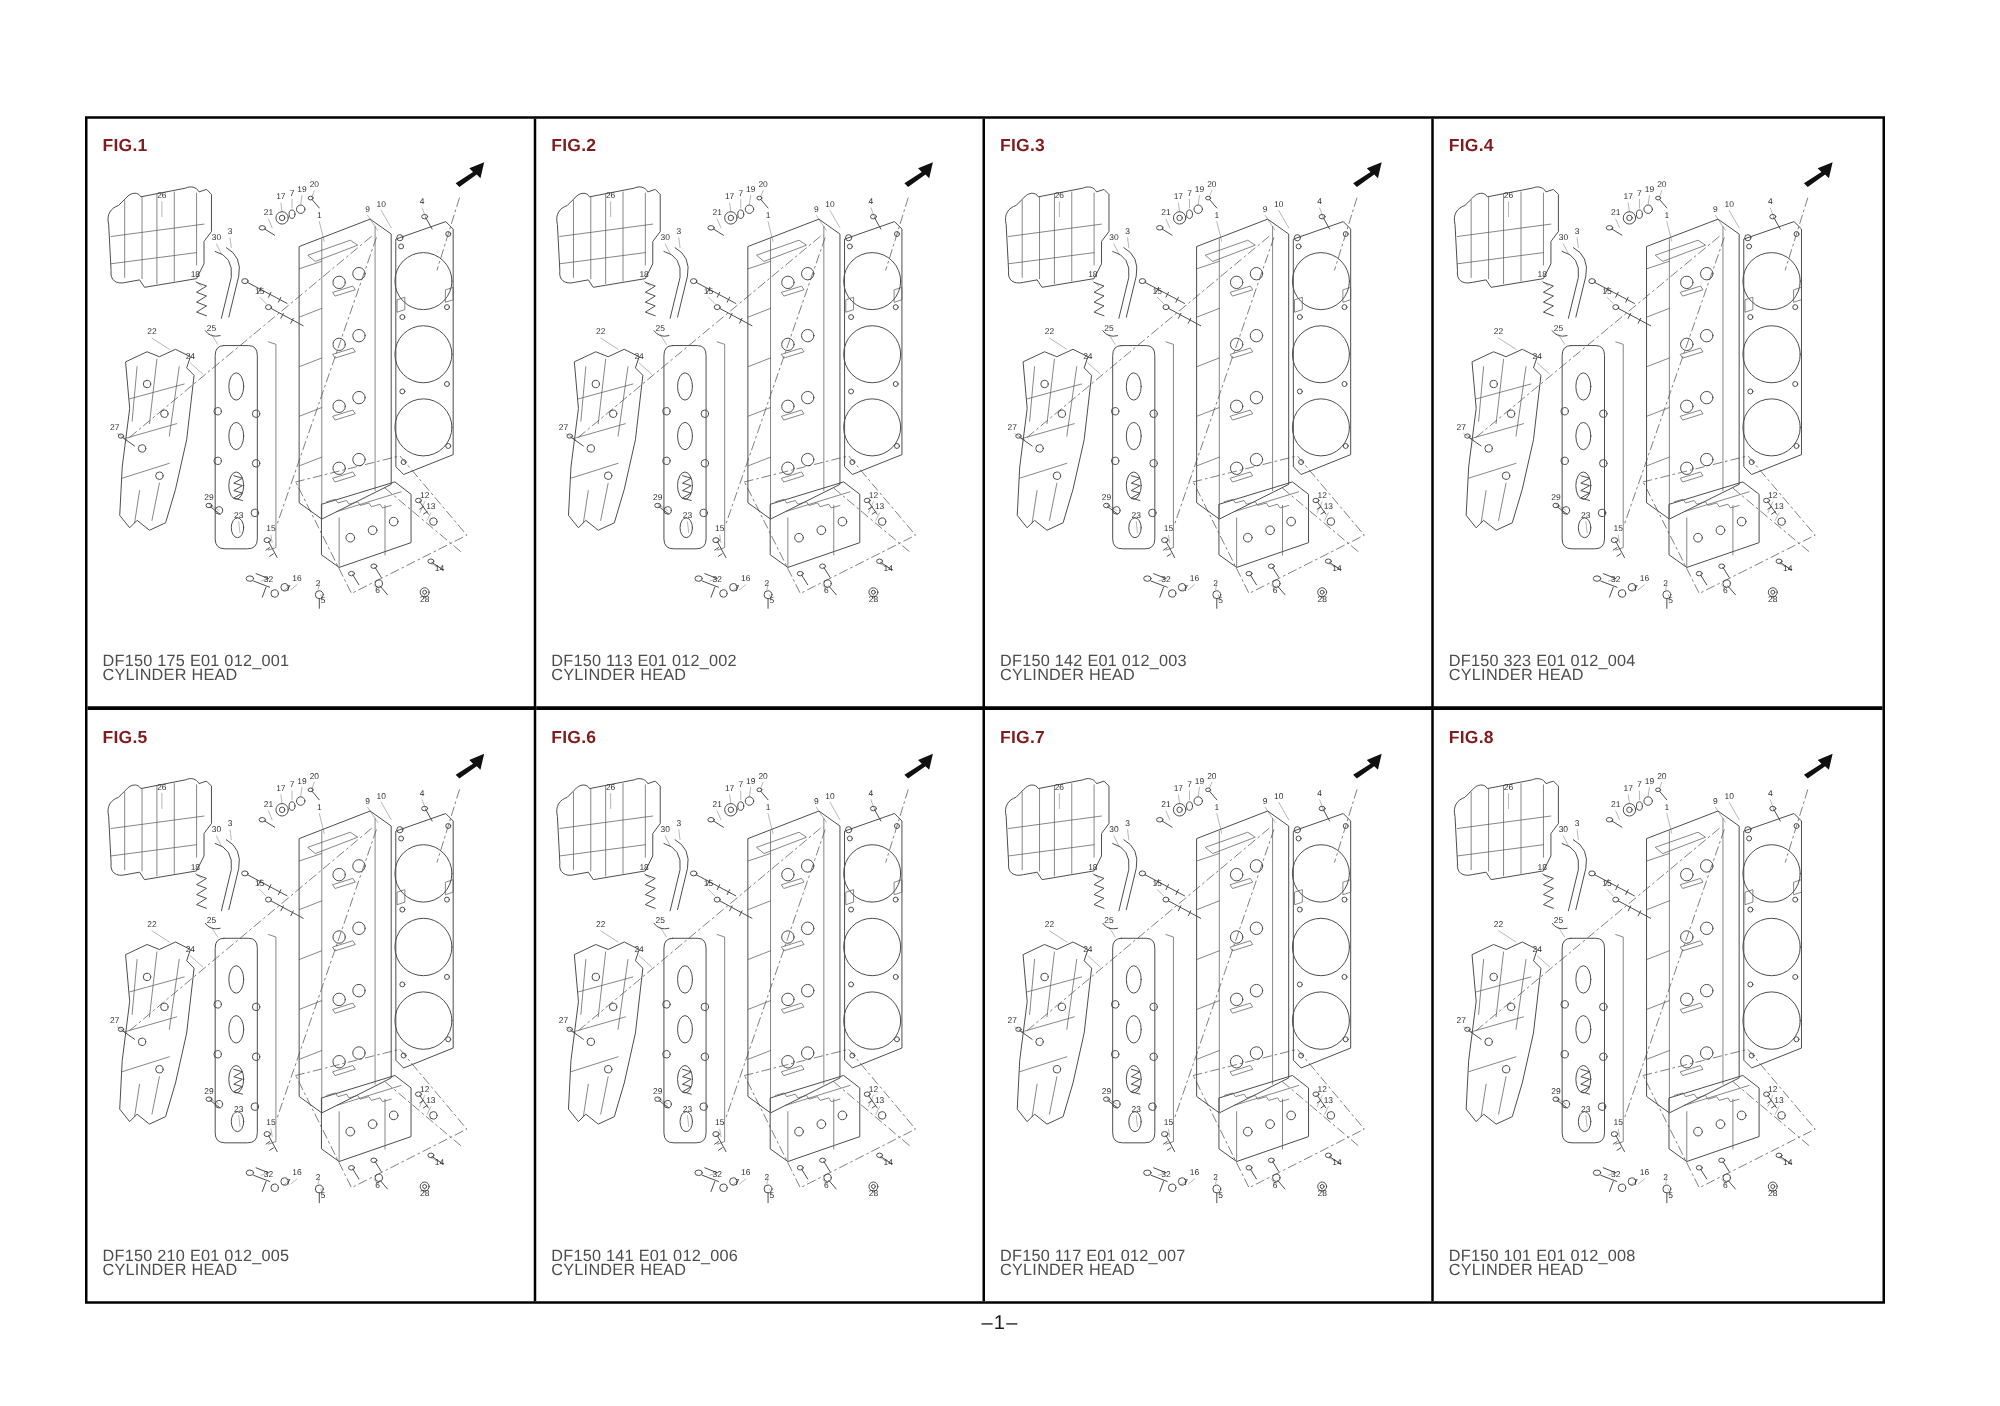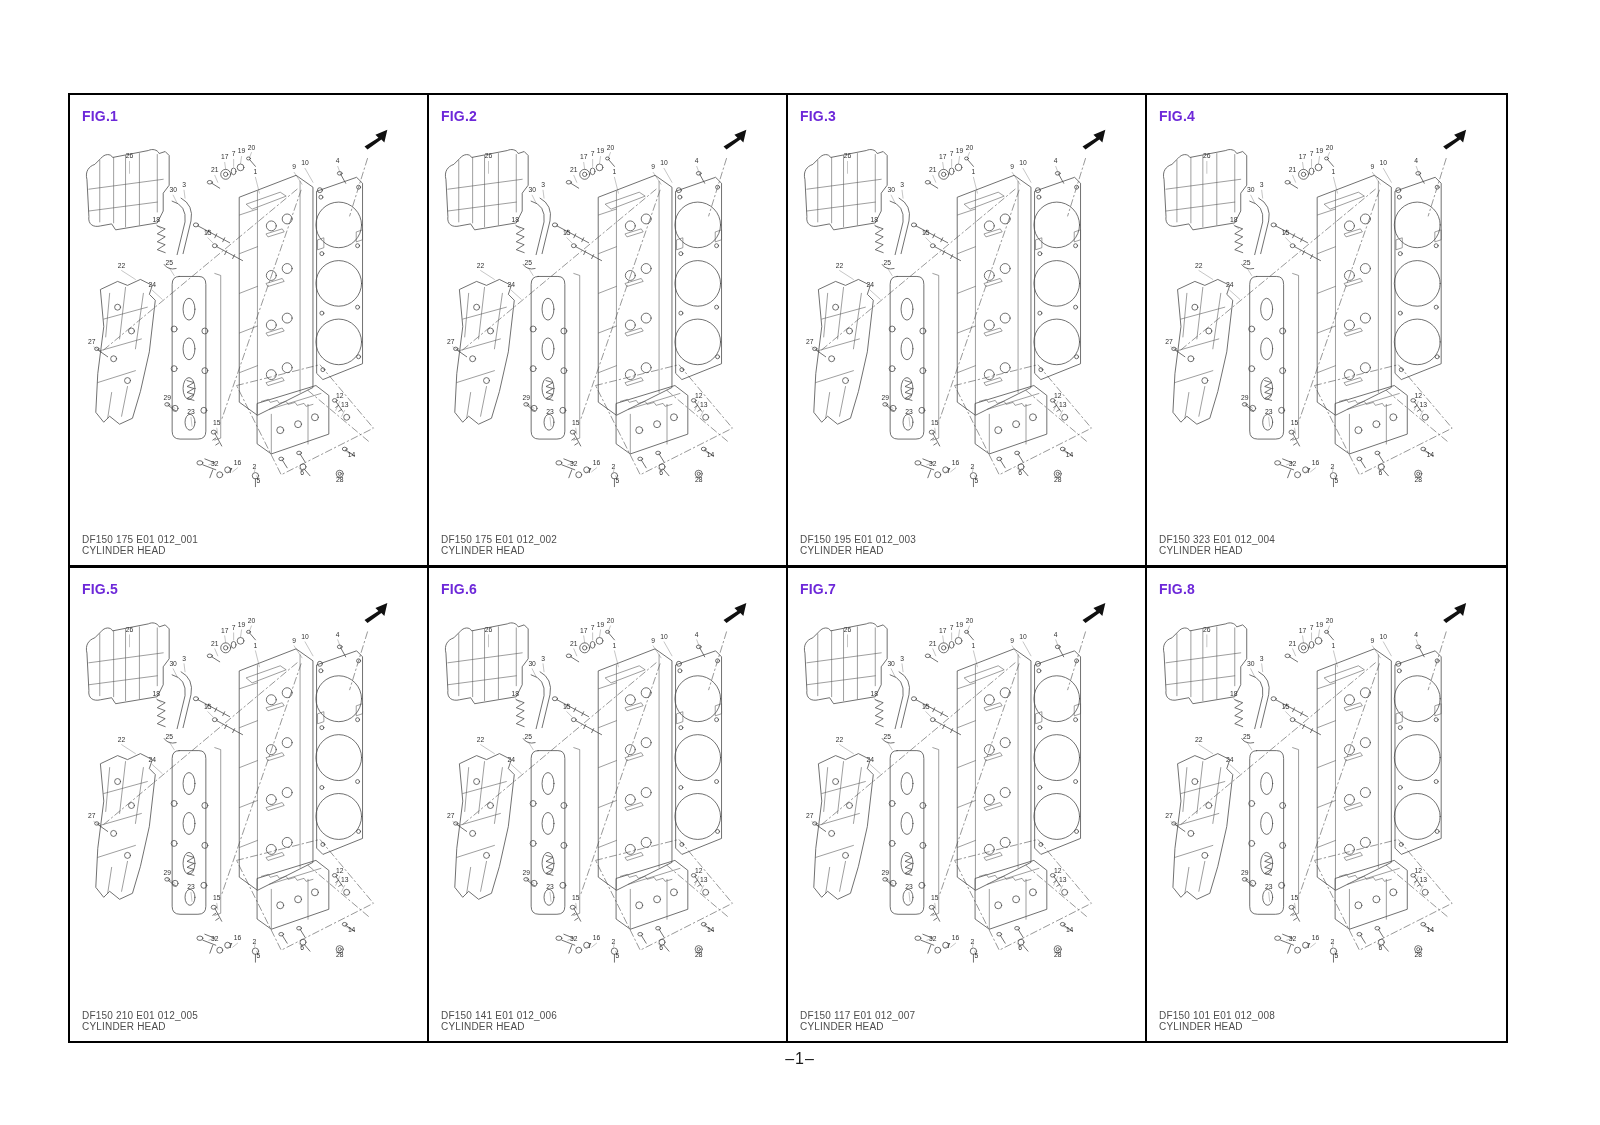--- a/index.html
+++ b/index.html
@@ -23,26 +23,26 @@
   .panel{
     position:relative;
     border-right:2.6px solid #000;
     box-sizing:border-box;
     overflow:hidden;
   }
   .panel:nth-child(4n){border-right:none;padding-left:20px;}
   .panel:nth-child(-n+4){border-bottom:3px solid #000;}
   .fig-label{
     position:absolute;top:13px;left:12px;
-    font-size:14px;font-weight:700;color:#6d28d9;
+    font-size:14px;font-weight:700;color:#7f1d1d;
     letter-spacing:.2px;
   }
   .panel-footer{
-    position:absolute;left:12px;bottom:9px;
-    font-size:10px;line-height:11px;color:#4d4d4d;
+    position:absolute;left:12px;bottom:20px;
+    font-size:13px;line-height:11px;color:#4d4d4d;
     letter-spacing:.2px;white-space:nowrap;
   }
   svg.diagram{position:absolute;left:0;top:0;width:100%;height:100%;}
   .page-number{
     position:absolute;top:1050px;left:0;width:100%;
     text-align:center;font-size:16px;color:#1a1a1a;letter-spacing:1px;
   }
   
   .art-defs{position:absolute;width:0;height:0;overflow:hidden;}
   #art *{vector-effect:none;}
@@ -260,21 +260,21 @@
             <text x="190" y="391">5</text>
             <text x="234" y="383">6</text>
             <text x="272" y="306">12</text>
             <text x="277" y="315">13</text>
             <text x="284" y="365">14</text>
             <text x="272" y="390">28</text>
           </g>
         </svg>
       <div class="fig-label">FIG.2</div>
       <div class="panel-footer">
-        <div>DF150 175 E01 012_002</div>
+        <div>DF150 113 E01 012_002</div>
         <div>CYLINDER HEAD</div>
       </div>
     </section>
 
     <section class="panel">
       <svg class="diagram" viewBox="0 0 360 474" preserveAspectRatio="none">
           <use href="#art"></use>
           <g class="callouts">
             <text x="60" y="64">26</text>
             <text x="104" y="98">30</text>
@@ -304,21 +304,21 @@
             <text x="190" y="391">5</text>
             <text x="234" y="383">6</text>
             <text x="272" y="306">12</text>
             <text x="277" y="315">13</text>
             <text x="284" y="365">14</text>
             <text x="272" y="390">28</text>
           </g>
         </svg>
       <div class="fig-label">FIG.3</div>
       <div class="panel-footer">
-        <div>DF150 195 E01 012_003</div>
+        <div>DF150 142 E01 012_003</div>
         <div>CYLINDER HEAD</div>
       </div>
     </section>
 
     <section class="panel">
       <svg class="diagram" viewBox="0 0 360 474" preserveAspectRatio="none">
           <use href="#art"></use>
           <g class="callouts">
             <text x="60" y="64">26</text>
             <text x="104" y="98">30</text>

